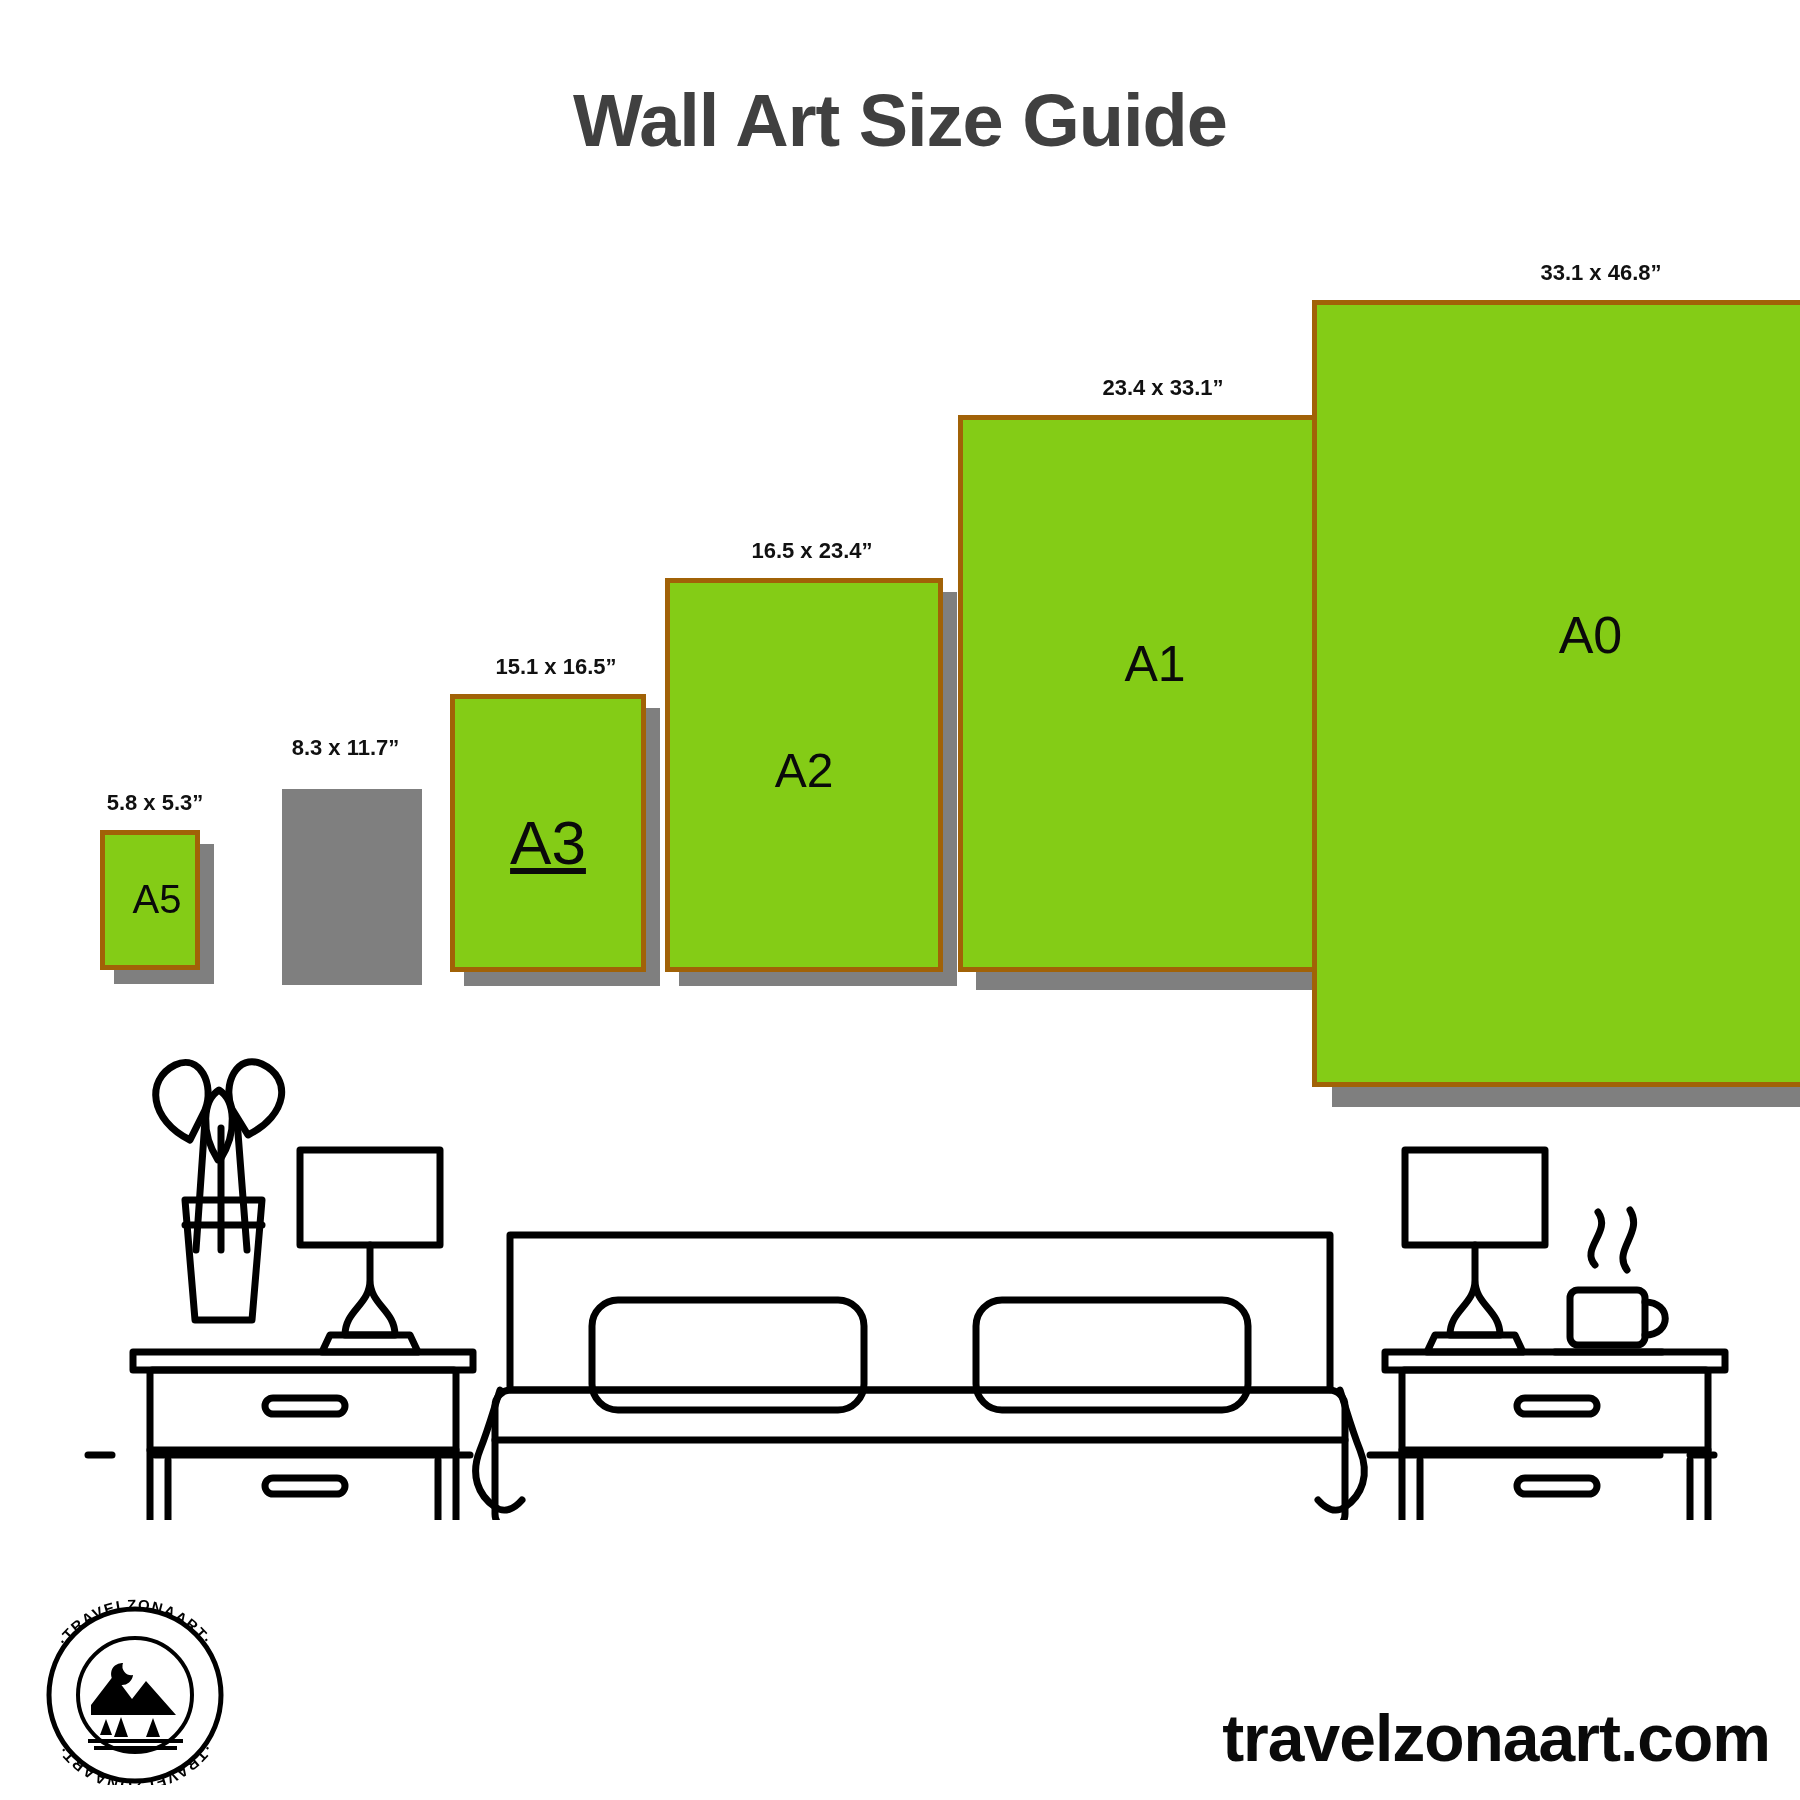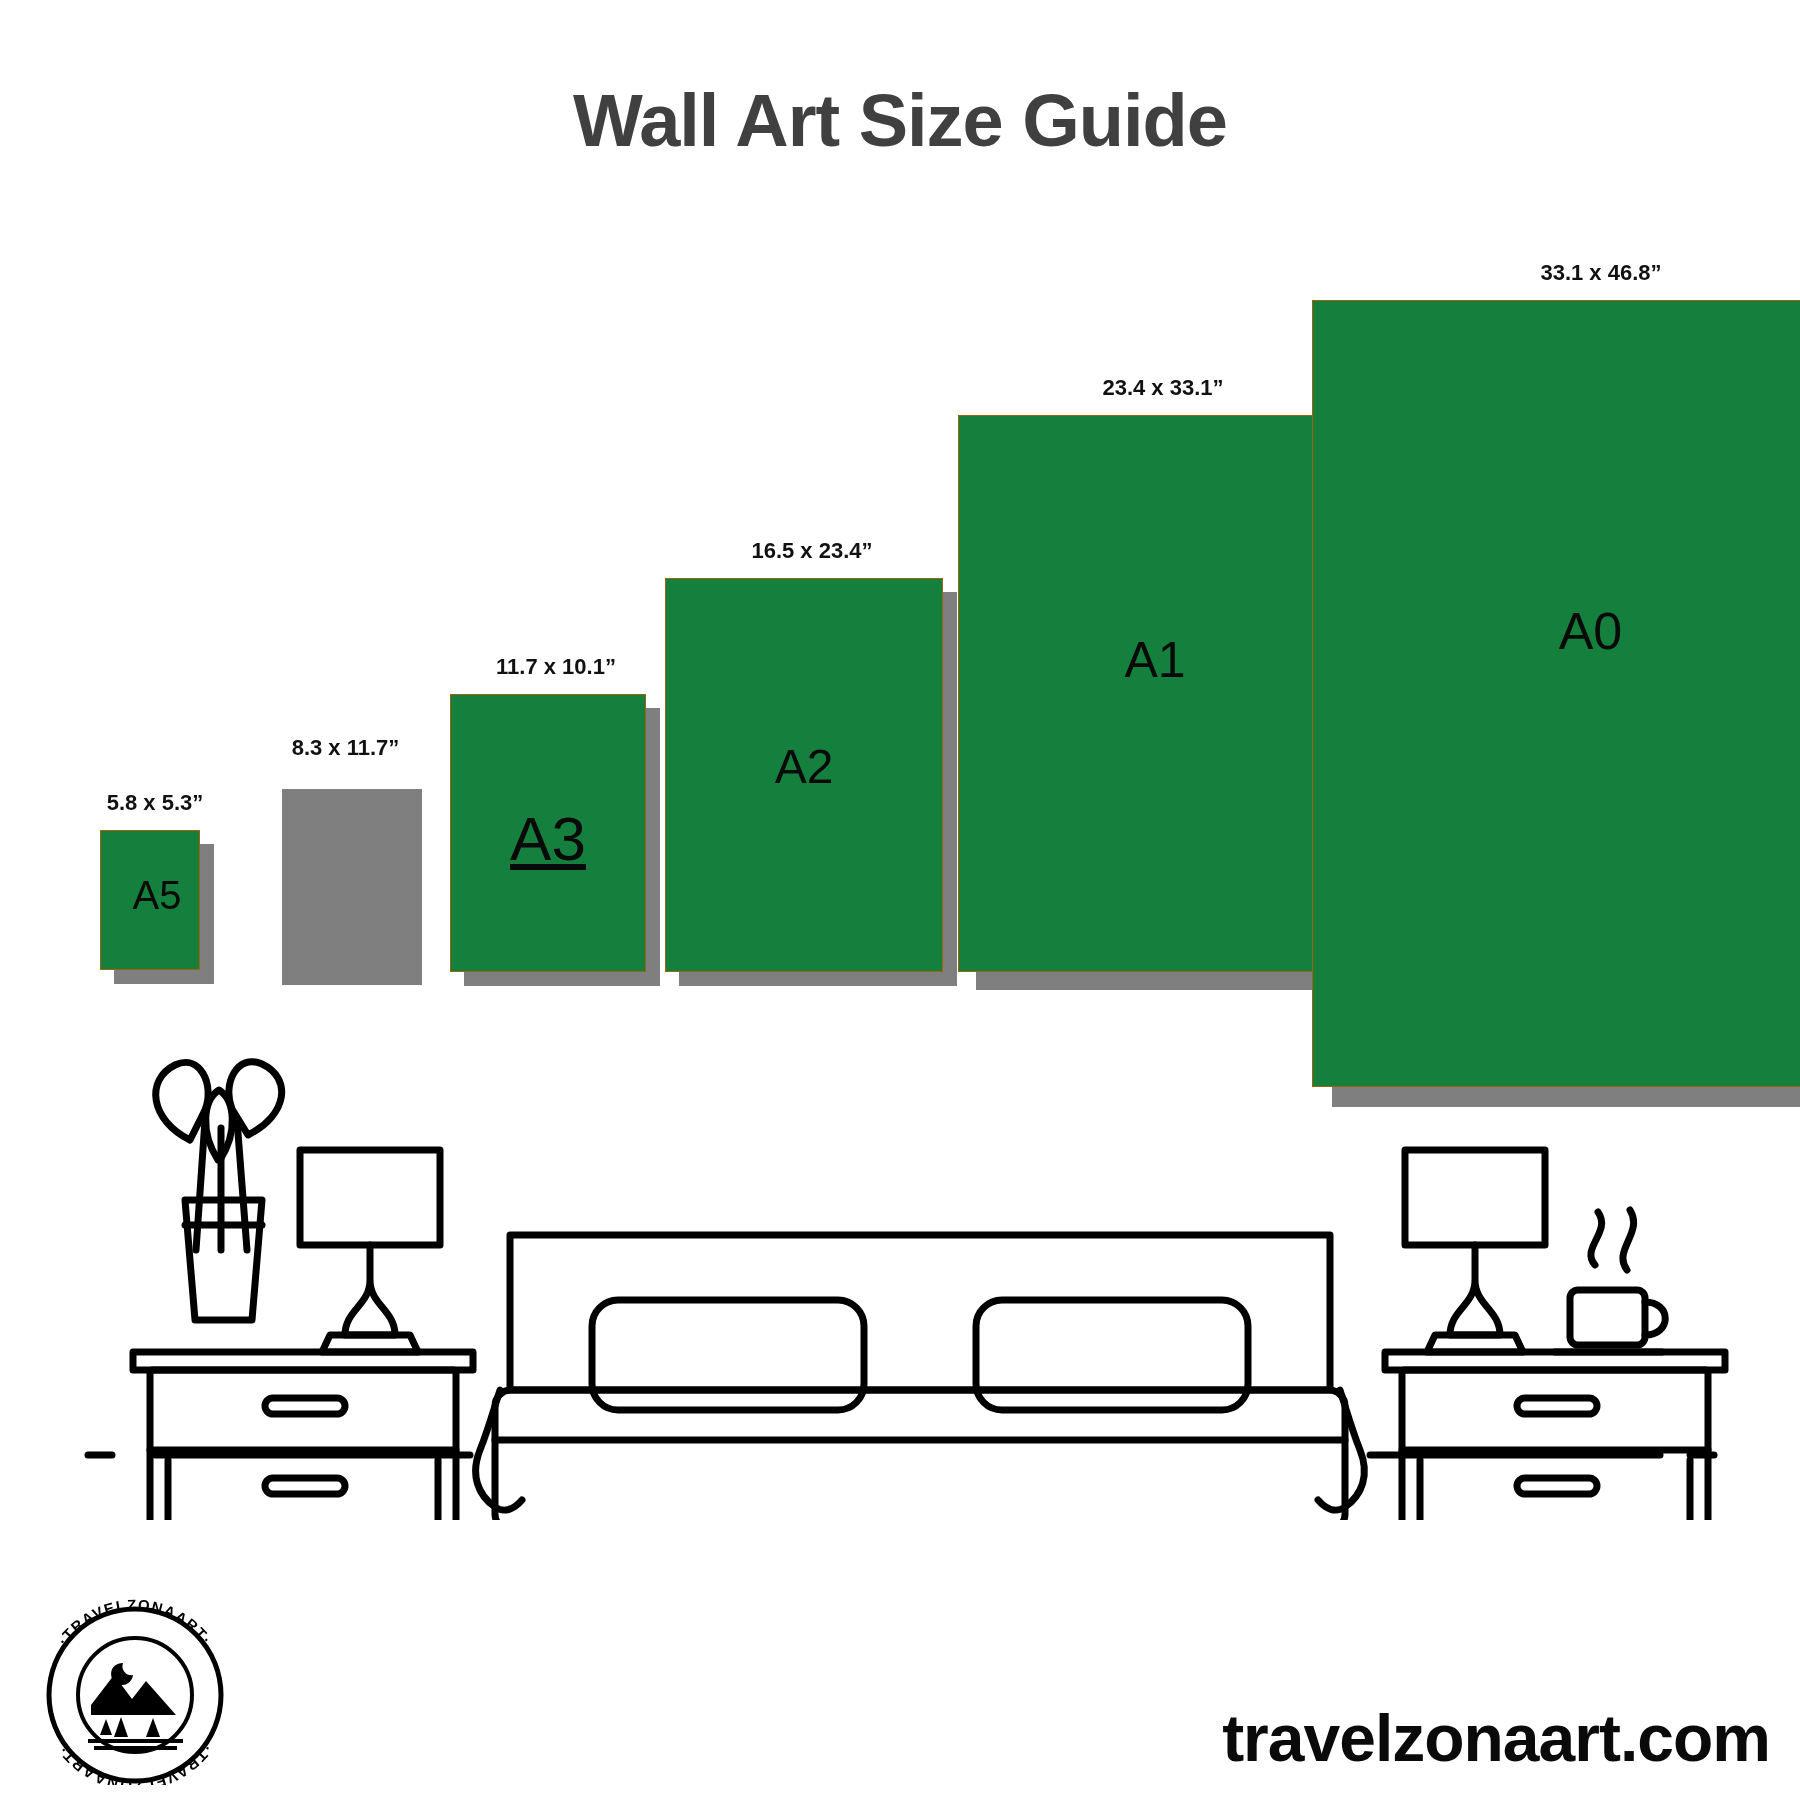--- a/index.html
+++ b/index.html
@@ -49,22 +49,22 @@
     font-weight: bold;
     color: #111;
     white-space: nowrap;
   }
   .frame-shadow {
     position: absolute;
     background: #7f7f7f;
   }
   .frame-box {
     position: absolute;
-    background: #15803d;
-    border: 1px solid #a16207;
+    background: #84cc16;
+    border: 5px solid #a16207;
     box-sizing: border-box;
   }
   .frame-label {
     position: absolute;
     left: 0;
     width: 100%;
     text-align: center;
     font-size: 42px;
     font-weight: 500;
     color: #0a0a0a;
@@ -111,21 +111,21 @@
       <div class="frame-label" style="top:42px; font-size:40px;padding-left:7px;">A5</div>
     </div>
   </div>
 
   <div class="frame-group" style="left:268px; width:155px; height:215px;">
     <div class="frame-dim" style="top:-40px;">8.3 x 11.7”</div>
     <div class="frame-shadow" style="left:14px; top:14px; width:140px; height:196px;"></div>
   </div>
 
   <div class="frame-group" style="left:450px; width:212px; height:296px;">
-    <div class="frame-dim" style="top:-40px;">11.7 x 10.1”</div>
+    <div class="frame-dim" style="top:-40px;">15.1 x 16.5”</div>
     <div class="frame-shadow" style="left:14px; top:14px; width:196px; height:278px;"></div>
     <div class="frame-box" style="left:0; top:0; width:196px; height:278px;">
       <div class="frame-label" style="top:108px; font-size:62px;text-decoration:underline;">A3</div>
     </div>
   </div>
 
   <div class="frame-group" style="left:665px; width:294px; height:412px;">
     <div class="frame-dim" style="top:-40px;">16.5 x 23.4”</div>
     <div class="frame-shadow" style="left:14px; top:14px; width:278px; height:394px;"></div>
     <div class="frame-box" style="left:0; top:0; width:278px; height:394px;">

